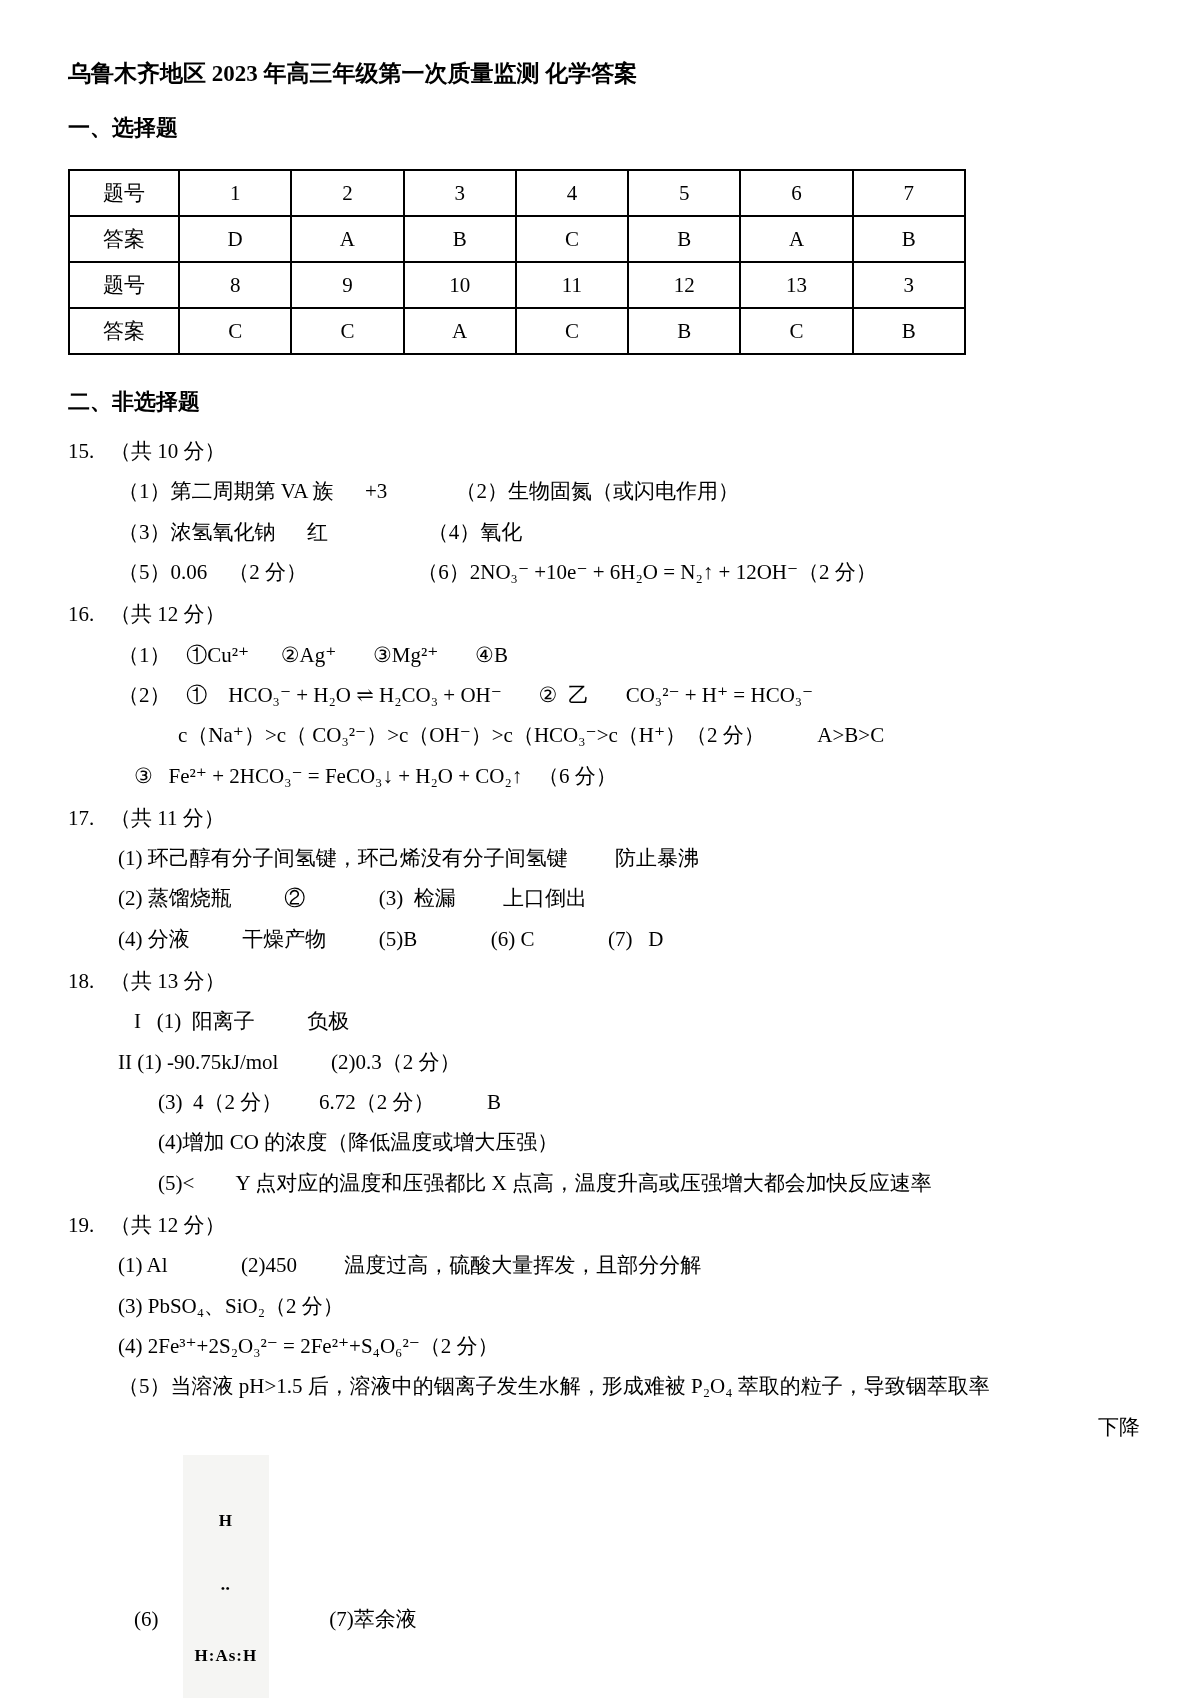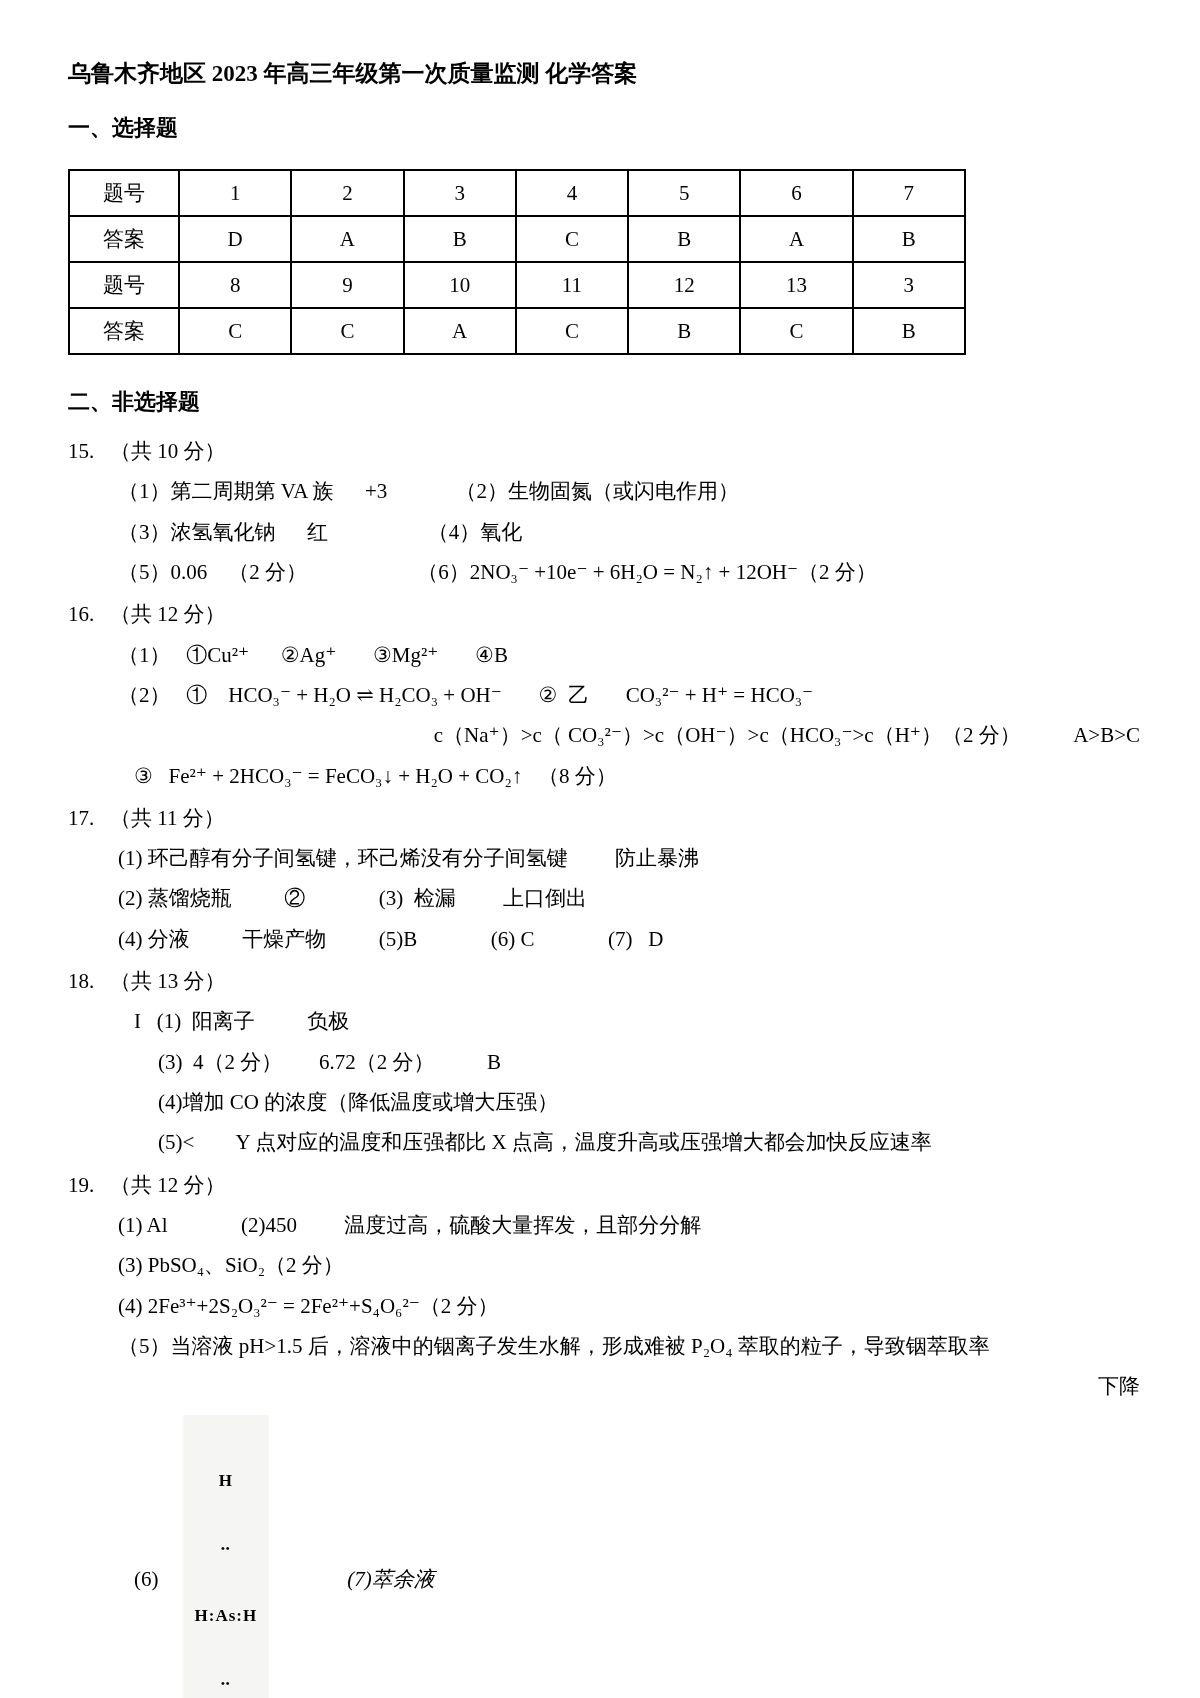--- a/index.html
+++ b/index.html
@@ -38,21 +38,21 @@
     font-size: 21px;
     padding: 8px 4px;
   }
   table.answers td.label-col { width: 110px; }
   .question { margin-bottom: 2px; }
   .qhead { line-height: 1.92; white-space: pre-wrap; margin-top: 2px; }
   .qline { line-height: 1.92; white-space: pre-wrap; }
   .ind-a { margin-left: 50px; }
   .ind-b { margin-left: 66px; }
   .ind-c { margin-left: 90px; }
-  .ind-d { margin-left: 110px; text-align: right; }
+  .ind-d { margin-left: 110px; }
   .ind-e { margin-left: 47px; text-align: right; }
   .lewis-row {
     display: flex;
     align-items: center;
     margin-left: 66px;
     line-height: 1.3;
     margin-top: 8px;
     white-space: pre-wrap;
   }
   .lewis-box {
@@ -60,21 +60,21 @@
     background: #f5f5f3;
     padding: 3px 12px;
     margin: 0 18px 0 24px;
     text-align: center;
     font-weight: bold;
     font-family: "Liberation Serif", "DejaVu Serif", serif;
   }
   .lewis-box .atom-line { font-size: 17px; line-height: 1.0; letter-spacing: 1px; }
   .lewis-box .dots-line { font-size: 11px; line-height: 0.8; letter-spacing: 1px; }
   .lewis-eq { margin-left: 28px; }
-  .lewis-tail { margin-left: 60px; font-style: italic; }
+  .lewis-tail { margin-left: 42px; }
 </style>
 </head>
 <body>
 
 <div class="page">
 
   <div class="title">乌鲁木齐地区 2023 年高三年级第一次质量监测 化学答案</div>
 
   <div class="section-heading">一、选择题</div>
 
@@ -130,33 +130,34 @@
     <div class="qline ind-a">（1）第二周期第 VA 族      +3             （2）生物固氮（或闪电作用）</div>
     <div class="qline ind-a">（3）浓氢氧化钠      红                   （4）氧化</div>
     <div class="qline ind-a">（5）0.06    （2 分）                     （6）2NO₃⁻ +10e⁻ + 6H₂O = N₂↑ + 12OH⁻（2 分）</div>
   </div>
 
   <div class="question">
     <div class="qhead">16.   （共 12 分）</div>
     <div class="qline ind-a">（1）   ①Cu²⁺      ②Ag⁺       ③Mg²⁺       ④B</div>
     <div class="qline ind-a">（2）   ①    HCO₃⁻ + H₂O ⇌ H₂CO₃ + OH⁻       ②  乙       CO₃²⁻ + H⁺ = HCO₃⁻</div>
     <div class="qline ind-d">c（Na⁺）&gt;c（ CO₃²⁻）&gt;c（OH⁻）&gt;c（HCO₃⁻&gt;c（H⁺）（2 分）          A&gt;B&gt;C</div>
-    <div class="qline ind-b">③   Fe²⁺ + 2HCO₃⁻ = FeCO₃↓ + H₂O + CO₂↑   （8 分）</div>
+    <div class="qline ind-b">③   Fe²⁺ + 2HCO₃⁻ = FeCO₃↓ + H₂O + CO₂↑   （6 分）</div>
   </div>
 
   <div class="question">
     <div class="qhead">17.   （共 11 分）</div>
     <div class="qline ind-a">(1) 环己醇有分子间氢键，环己烯没有分子间氢键         防止暴沸</div>
     <div class="qline ind-a">(2) 蒸馏烧瓶          ②              (3)  检漏         上口倒出</div>
     <div class="qline ind-a">(4) 分液          干燥产物          (5)B              (6) C              (7)   D</div>
   </div>
 
   <div class="question">
     <div class="qhead">18.   （共 13 分）</div>
     <div class="qline ind-b">I   (1)  阳离子          负极</div>
+    <div class="qline ind-a">II (1) -90.75kJ/mol          (2)0.3（2 分）</div>
     <div class="qline ind-c">(3)  4（2 分）       6.72（2 分）          B</div>
     <div class="qline ind-c">(4)增加 CO 的浓度（降低温度或增大压强）</div>
     <div class="qline ind-c">(5)&lt;        Y 点对应的温度和压强都比 X 点高，温度升高或压强增大都会加快反应速率</div>
   </div>
 
   <div class="question">
     <div class="qhead">19.   （共 12 分）</div>
     <div class="qline ind-a">(1) Al              (2)450         温度过高，硫酸大量挥发，且部分分解</div>
     <div class="qline ind-a">(3) PbSO₄、SiO₂（2 分）</div>
     <div class="qline ind-a">(4) 2Fe³⁺+2S₂O₃²⁻ = 2Fe²⁺+S₄O₆²⁻（2 分）</div>

